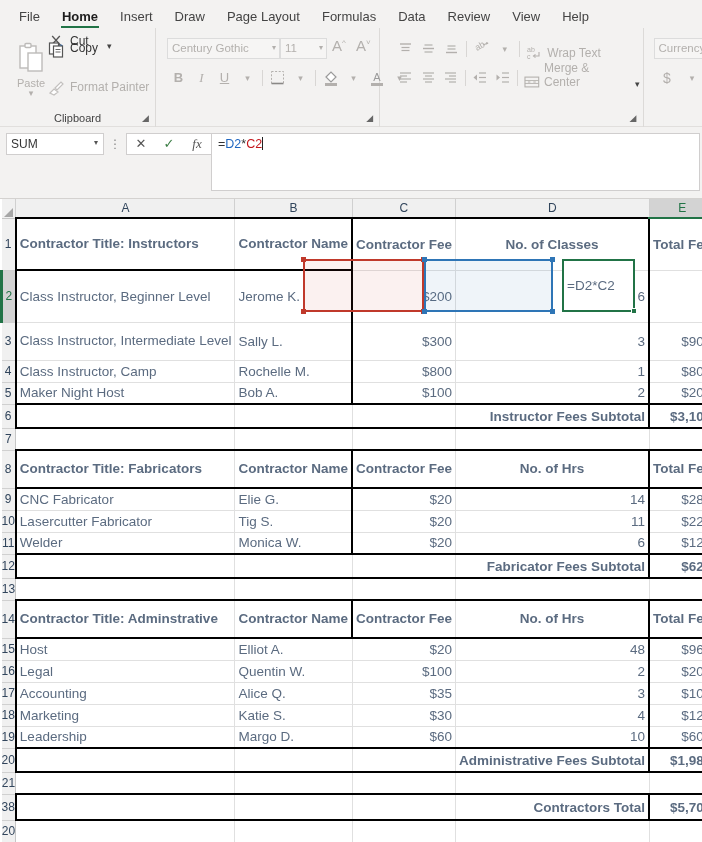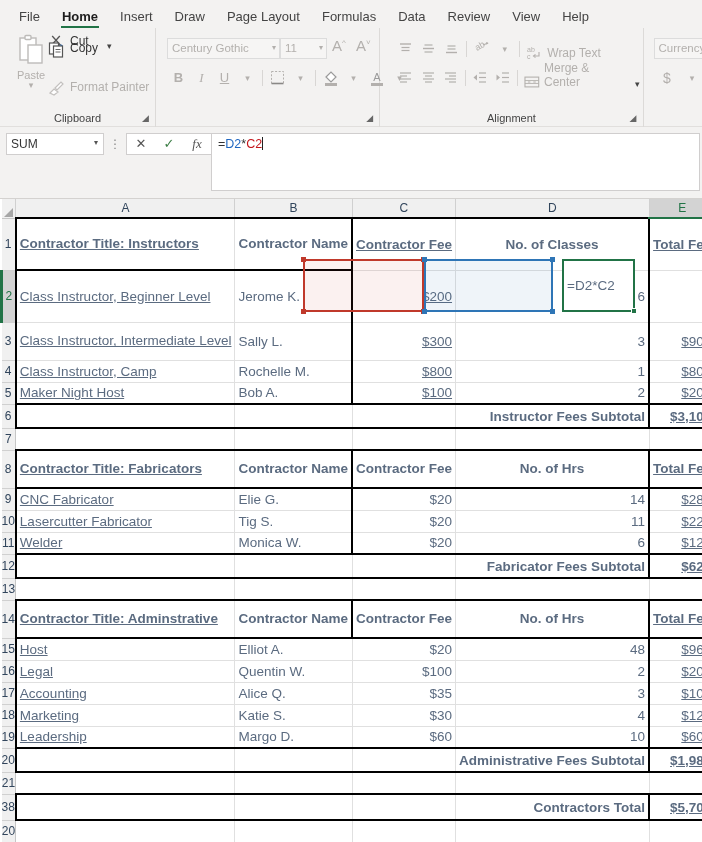--- a/index.html
+++ b/index.html
@@ -64,21 +64,21 @@
     color: #666;
     font-size: 9px;
     line-height: 9px;
   }
   .dis { color: #b3b0ad; }
   .en  { color: #333333; }
 
   
   .g-clipboard { width: 160px; }
   .paste-btn {
-    position: absolute; left: 8px; top: 4px;
+    position: absolute; left: 8px; top: 12px;
     width: 46px; text-align: center;
   }
   .paste-ico { width: 30px; height: 34px; margin: 2px auto 0; position: relative; }
   .paste-label { font-size: 11px; margin-top: 1px; }
   .paste-car { font-size: 9px; margin-top: -1px; }
   .cb-item {
     position: absolute; left: 48px;
     height: 22px; display: flex; align-items: flex-start;
     font-size: 12px; gap: 5px;
   }
@@ -256,21 +256,21 @@
   .num       { text-align: right; }
   .wrapleft  { white-space: normal; line-height: 1.12; text-align: left; }
   .subtotal-label {
     text-align: right; font-weight: bold; color: #31455c; font-size: 13.5px;
   }
   .subtotal-val { text-align: right; font-weight: bold; color: #31455c; }
 
   
   .bt { border-top: 2px solid #000 !important; }
   .bb { border-bottom: 2px solid #000 !important; }
-  .bl { border-left: 2px solid #000 !important; text-decoration: underline; }
+  .bl { border-left: 2px solid #000 !important; }
   .br { border-right: 2px solid #000 !important; }
 
   
   .refbox { position: absolute; pointer-events: none; z-index: 5; }
   .refbox .hnd { position: absolute; width: 5px; height: 5px; }
   .refbox.red  { border: 2px solid #c0392b; background: rgba(192,57,43,0.07); }
   .refbox.red .hnd { background: #c0392b; }
   .refbox.blue { border: 2px solid #2e75b6; background: rgba(46,117,182,0.08); }
   .refbox.blue .hnd { background: #2e75b6; }
   .hnd.tl { left: -4px; top: -4px; }
@@ -509,21 +509,20 @@
           <rect x="1" y="2" width="14" height="10" fill="none" stroke="#b3b0ad" stroke-width="1.1"></rect>
           <line x1="1" y1="5.5" x2="15" y2="5.5" stroke="#b3b0ad" stroke-width="0.9"></line>
           <line x1="1" y1="8.5" x2="15" y2="8.5" stroke="#b3b0ad" stroke-width="0.9"></line>
           <path d="M4,7 L6.5,7 M12,7 L9.5,7" stroke="#b3b0ad" stroke-width="1.1"></path>
         </svg>
         <span class="dis">Merge &amp; Center</span>
         <span class="mini-car dis">▾</span>
       </div>
     </div>
 
-    <div class="rgroup-label">Alignment</div>
     <div class="dlg-launcher">◢</div>
   </div>
 
   <div class="rgroup g-number">
     <div class="numfmt">
       <span>Currency</span>
     </div>
     <div class="numrow2">
       <div class="fbtn dis" style="font-size:14px;">$</div>
       <div class="fbtn dis" style="font-size:9px;">▾</div>

